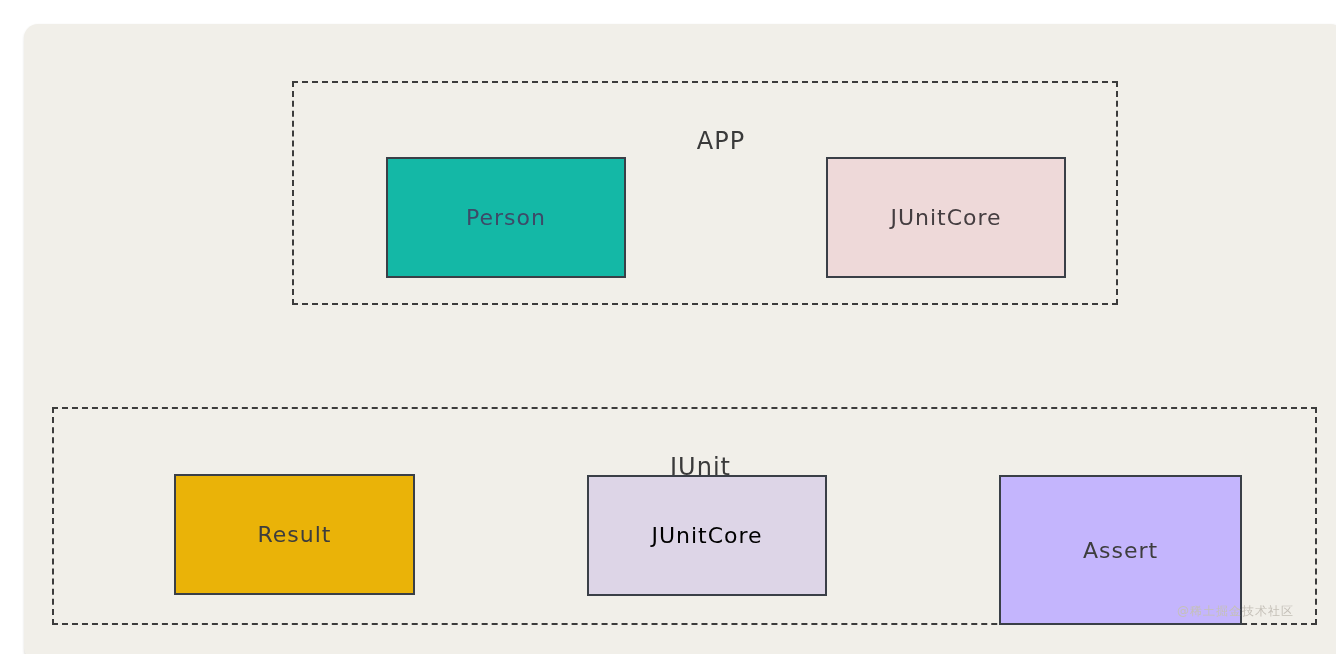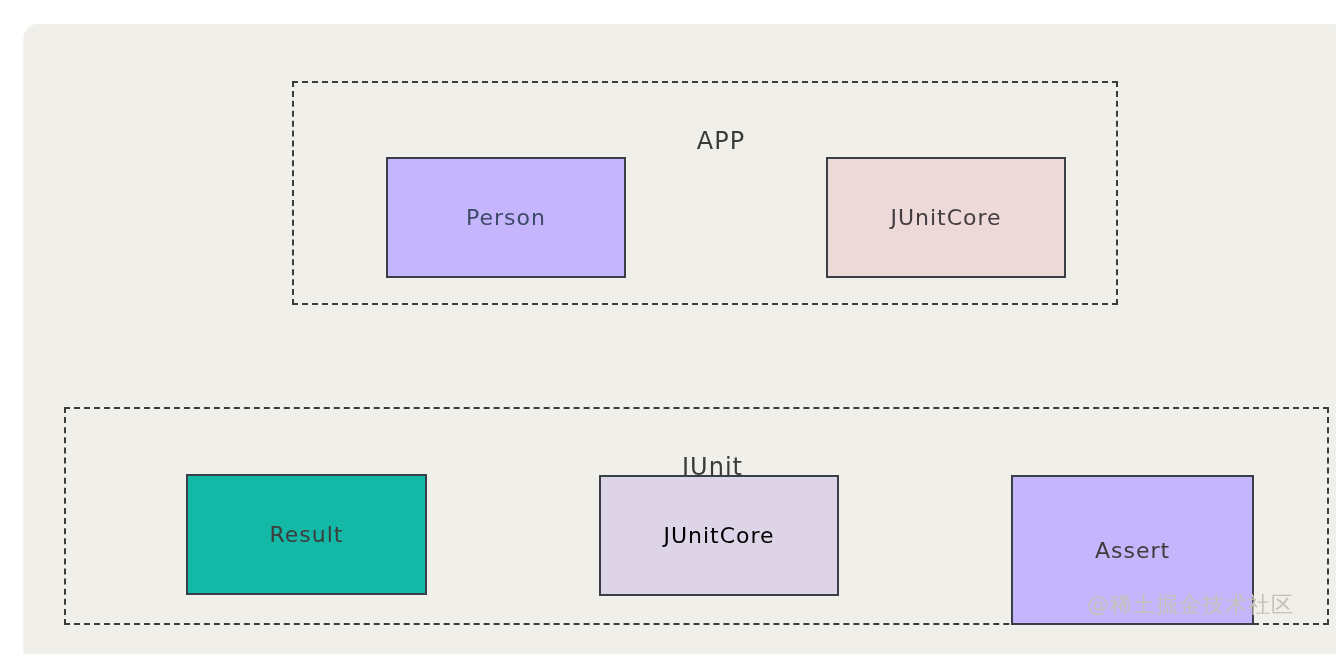--- a/index.html
+++ b/index.html
@@ -29,21 +29,21 @@
     position: absolute;
     border: 2px dashed #3c3c3c;
   }
   #group-app {
     left: 252px;   
     top: 41px;     
     width: 826px;
     height: 224px;
   }
   #group-junit {
-    left: 24px;    
+    left: 12px;    
     top: 367px;    
     width: 1265px;
     height: 218px;
   }
 
   .group-label {
     position: absolute;
     top: 12px;
     left: 0;
     width: 100%;
@@ -63,53 +63,53 @@
     justify-content: center;
     font-size: 22px;
     letter-spacing: 1px;
     color: #3d3d3d;
   }
 
   
   #node-person {
     left: 76px;  top: 58px;
     width: 240px; height: 121px;
-    background: #c4b5fd;
+    background: #14b8a6;
     color: #3d4a68;
   }
   #node-persontest {
     left: 516px; top: 58px;
     width: 240px; height: 121px;
     background: #eed9d9;
     color: #443d40;
   }
 
   
   #node-result {
     left: 104px; top: 49px;
     width: 241px; height: 121px;
-    background: #14b8a6;
+    background: #eab308;
   }
   #node-junitcore {
     left: 517px; top: 50px;
     width: 240px; height: 121px;
     background: #ddd5e7;
     color: #000000;
   }
   #node-assert {
     left: 929px; top: 50px;
     width: 243px; height: 150px;
     background: #c4b5fd;
   }
 
   .watermark {
     position: absolute;
     right: 18px;
     bottom: 10px;
-    font-size: 22px;
+    font-size: 12px;
     color: #c5c0b8;
     letter-spacing: 1px;
   }
 </style>
 </head>
 <body>
 
 <div class="canvas-card">
 
   <div class="group" id="group-app">

